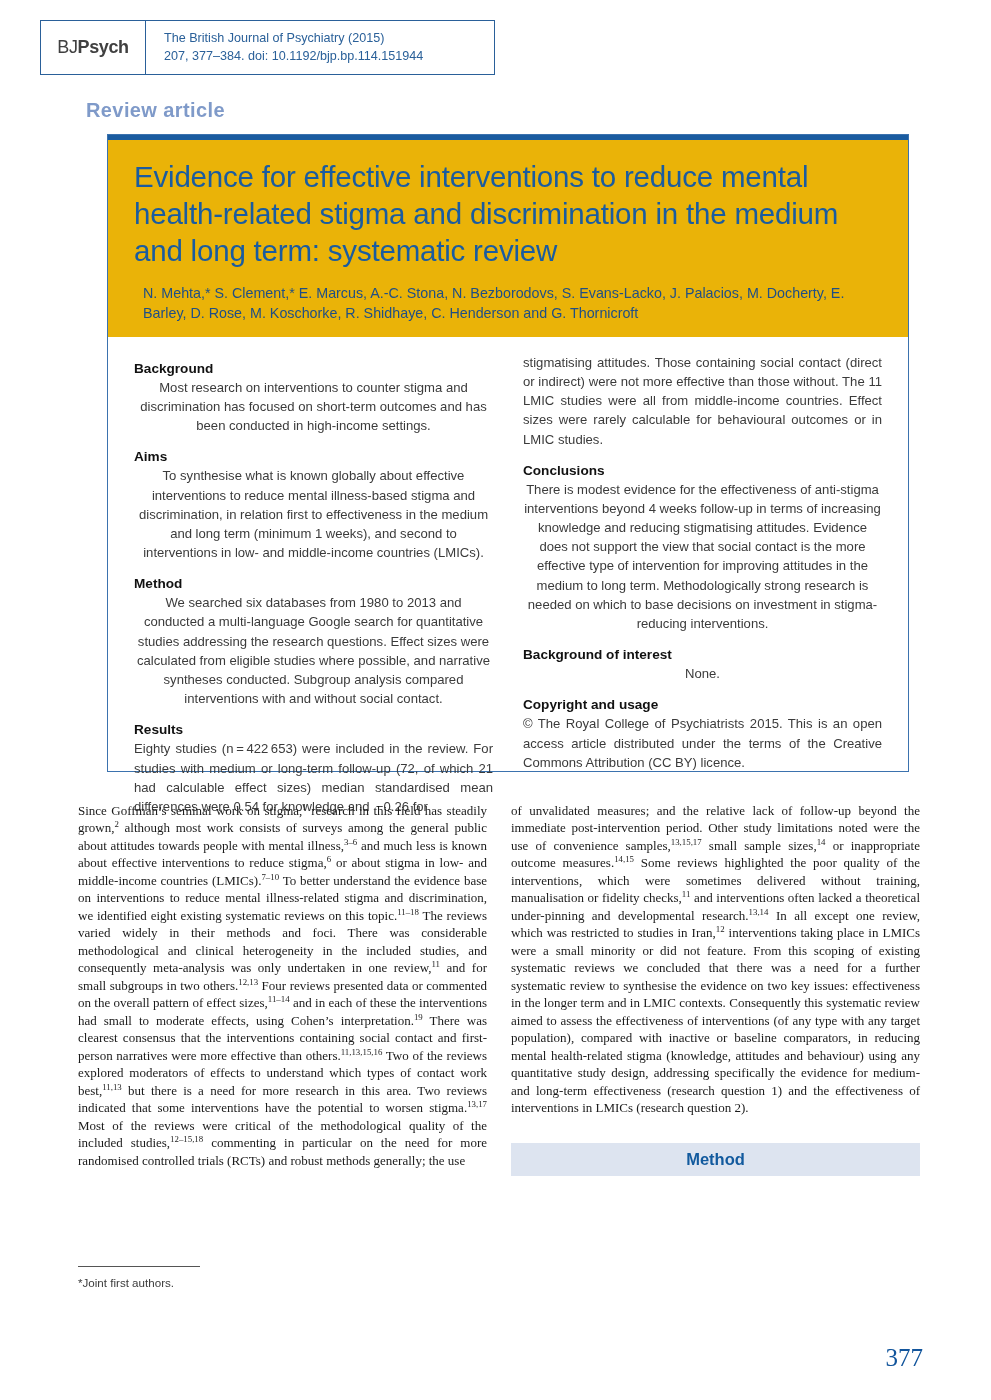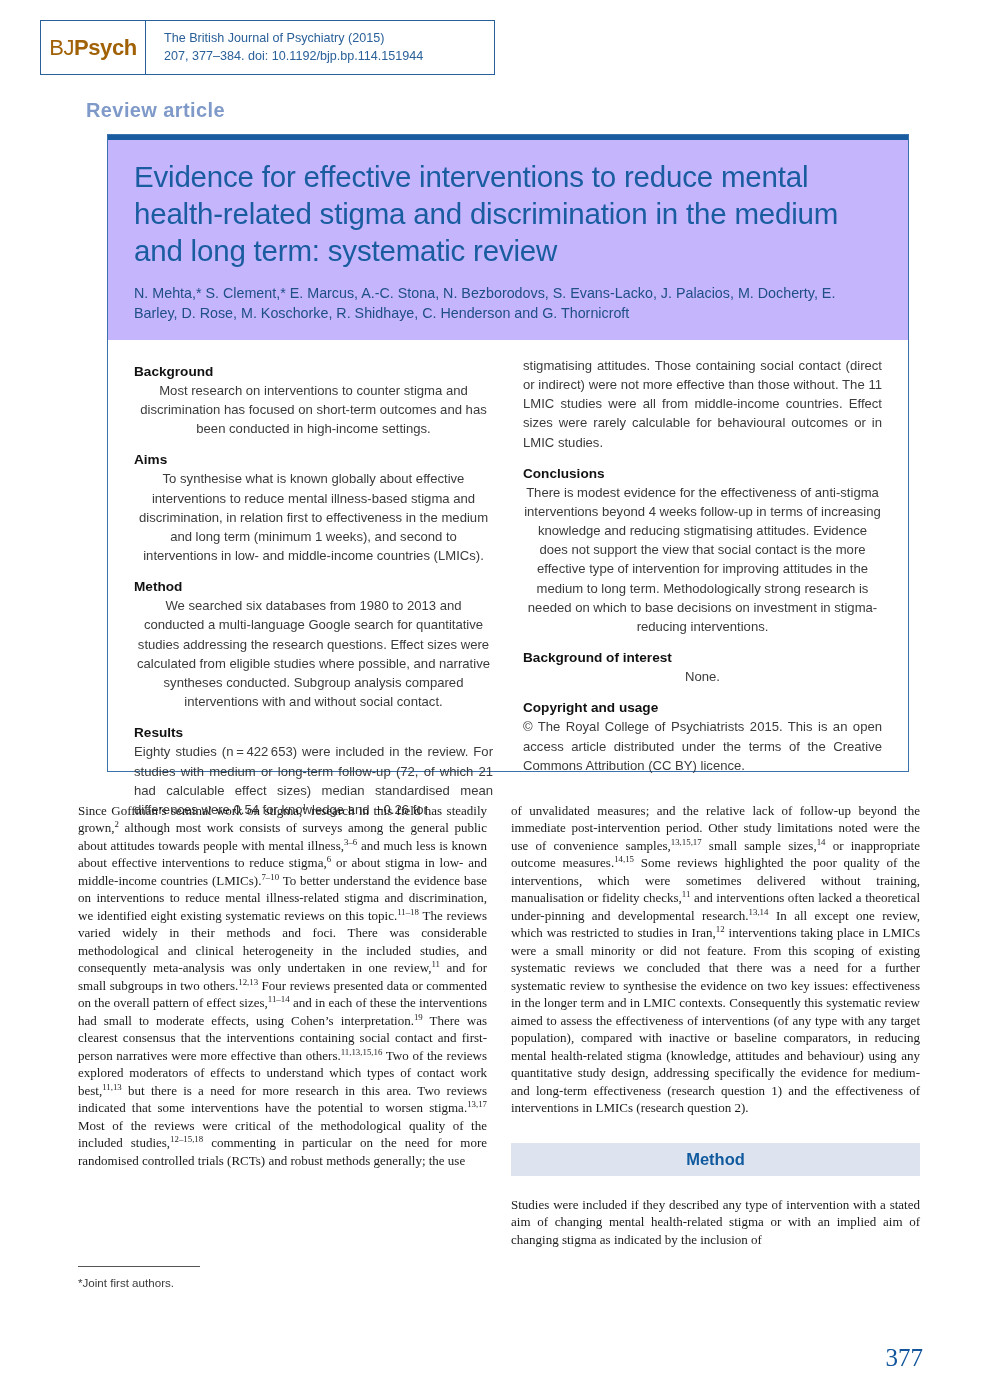--- a/index.html
+++ b/index.html
@@ -27,22 +27,22 @@
   }
   .logo-cell {
     width: 105px;
     display: flex;
     align-items: center;
     justify-content: center;
     border-right: 1px solid #2a6099;
   }
   .logo-text {
     font-family: "Liberation Sans", sans-serif;
-    font-size: 22px;
-    color: #a16207;
+    font-size: 18px;
+    color: #404040;
     letter-spacing: -0.4px;
     white-space: nowrap;
   }
   .logo-text .thin { font-weight: 400; }
   .logo-text .bold { font-weight: 700; }
   .journal-cell {
     padding: 8px 0 0 18px;
     font-family: "Liberation Sans", sans-serif;
     font-size: 12.6px;
     color: #2a6099;
@@ -66,39 +66,39 @@
   .abstract-box {
     position: absolute;
     left: 107px;
     top: 134px;
     width: 802px;
     height: 638px;
     border: 1px solid #3b72ae;
     background: #ffffff;
   }
   .title-band {
-    background: #c4b5fd;
+    background: #eab308;
     border-top: 5px solid #1a5ca0;
-    padding: 18px 26px 16px 26px;
+    padding: 18px 26px 4px 26px;
   }
   .art-title {
     font-family: "Liberation Sans", sans-serif;
     font-weight: 400;
     font-size: 29.5px;
     line-height: 1.255;
     color: #1a5ca0;
     letter-spacing: -0.2px;
     margin: 0 0 14px 0;
   }
   .authors {
     font-family: "Liberation Sans", sans-serif;
     font-size: 14.3px;
     line-height: 1.43;
     color: #1f4f86;
-    margin: 0;
+    margin: 9px;
   }
 
   
   .abstract-cols {
     display: flex;
     padding: 16px 26px 0 26px;
     gap: 30px;
   }
   .abs-col { width: 368px; }
   .abs-h {
@@ -233,21 +233,20 @@
   </div>
 </div>
 
 <div class="body-cols">
   <div class="body-col">
     <p class="body-p">Since Goffman’s seminal work on stigma,<sup>1</sup> research in this field has steadily grown,<sup>2</sup> although most work consists of surveys among the general public about attitudes towards people with mental illness,<sup>3–6</sup> and much less is known about effective interventions to reduce stigma,<sup>6</sup> or about stigma in low- and middle-income countries (LMICs).<sup>7–10</sup> To better understand the evidence base on interventions to reduce mental illness-related stigma and discrimination, we identified eight existing systematic reviews on this topic.<sup>11–18</sup> The reviews varied widely in their methods and foci. There was considerable methodological and clinical heterogeneity in the included studies, and consequently meta-analysis was only undertaken in one review,<sup>11</sup> and for small subgroups in two others.<sup>12,13</sup> Four reviews presented data or commented on the overall pattern of effect sizes,<sup>11–14</sup> and in each of these the interventions had small to moderate effects, using Cohen’s interpretation.<sup>19</sup> There was clearest consensus that the interventions containing social contact and first-person narratives were more effective than others.<sup>11,13,15,16</sup> Two of the reviews explored moderators of effects to understand which types of contact work best,<sup>11,13</sup> but there is a need for more research in this area. Two reviews indicated that some interventions have the potential to worsen stigma.<sup>13,17</sup> Most of the reviews were critical of the methodological quality of the included studies,<sup>12–15,18</sup> commenting in particular on the need for more randomised controlled trials (RCTs) and robust methods generally; the use</p>
   </div>
   <div class="body-col">
     <p class="body-p">of unvalidated measures; and the relative lack of follow-up beyond the immediate post-intervention period. Other study limitations noted were the use of convenience samples,<sup>13,15,17</sup> small sample sizes,<sup>14</sup> or inappropriate outcome measures.<sup>14,15</sup> Some reviews highlighted the poor quality of the interventions, which were sometimes delivered without training, manualisation or fidelity checks,<sup>11</sup> and interventions often lacked a theoretical under-pinning and developmental research.<sup>13,14</sup> In all except one review, which was restricted to studies in Iran,<sup>12</sup> interventions taking place in LMICs were a small minority or did not feature. From this scoping of existing systematic reviews we concluded that there was a need for a further systematic review to synthesise the evidence on two key issues: effectiveness in the longer term and in LMIC contexts. Consequently this systematic review aimed to assess the effectiveness of interventions (of any type with any target population), compared with inactive or baseline comparators, in reducing mental health-related stigma (knowledge, attitudes and behaviour) using any quantitative study design, addressing specifically the evidence for medium- and long-term effectiveness (research question 1) and the effectiveness of interventions in LMICs (research question 2).</p>
     <div class="method-band">Method</div>
-    <p class="body-p">Studies were included if they described any type of intervention with a stated aim of changing mental health-related stigma or with an implied aim of changing stigma as indicated by the inclusion of</p>
   </div>
 </div>
 
 <div class="footnote">
   <div class="rule"></div>
   <div class="fn-text">*Joint first authors.</div>
 </div>
 
 <div class="folio">377</div>
 

